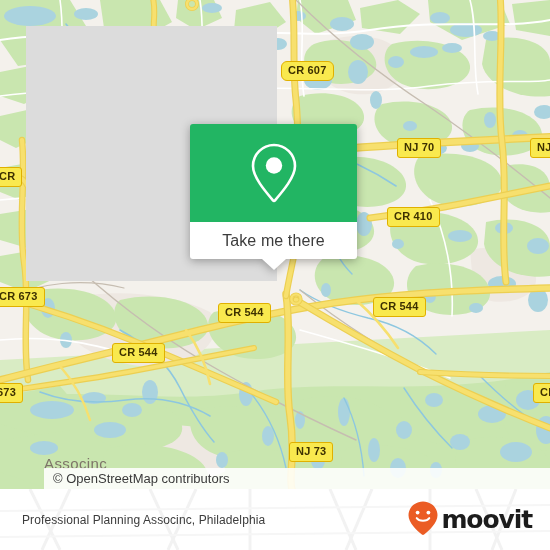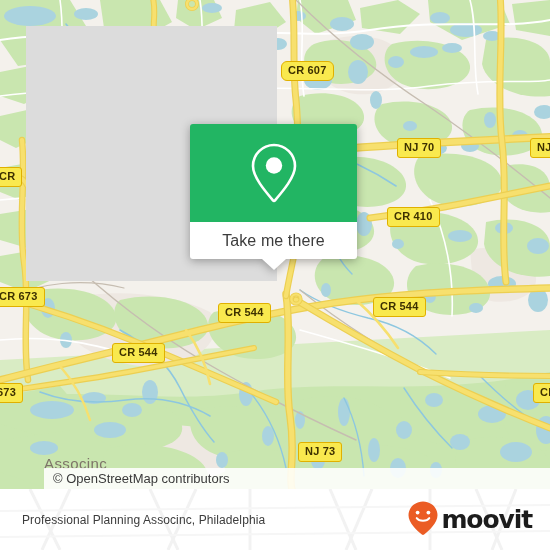--- a/index.html
+++ b/index.html
@@ -430,21 +430,21 @@
     <div class="shield" style="left:281px; top:61px;border-radius:6px;">CR 607</div>
     <div class="shield" style="left:397px; top:138px;">NJ 70</div>
     <div class="shield" style="left:530px; top:138px;">NJ 7</div>
     <div class="shield" style="left:387px; top:207px;">CR 410</div>
     <div class="shield" style="left:-8px; top:167px;">CR</div>
     <div class="shield" style="left:-8px; top:287px;">CR 673</div>
     <div class="shield" style="left:218px; top:303px;">CR 544</div>
     <div class="shield" style="left:373px; top:297px;">CR 544</div>
     <div class="shield" style="left:112px; top:343px;">CR 544</div>
     <div class="shield" style="left:-10px; top:383px;">673</div>
-    <div class="shield" style="left:298px; top:442px;">NJ 73</div>
+    <div class="shield" style="left:289px; top:442px;">NJ 73</div>
     <div class="shield" style="left:533px; top:383px;">CR</div>
 
     <div class="attribution">© OpenStreetMap contributors</div>
 
     <div class="popup">
       <div class="popup-head">
         <span>
           <svg width="54" height="64" viewBox="0 0 54 64" aria-hidden="true">
             <path d="M27 4 C15.4 4 6 13.4 6 25 C6 36 18 50 26 59.4 C26.5 60 27.5 60 28 59.4 C36 50 48 36 48 25 C48 13.4 38.6 4 27 4 Z" fill="none" stroke="#ffffff" stroke-width="2.6"></path>
             <circle cx="27" cy="24.5" r="8.2" fill="#ffffff"></circle>

